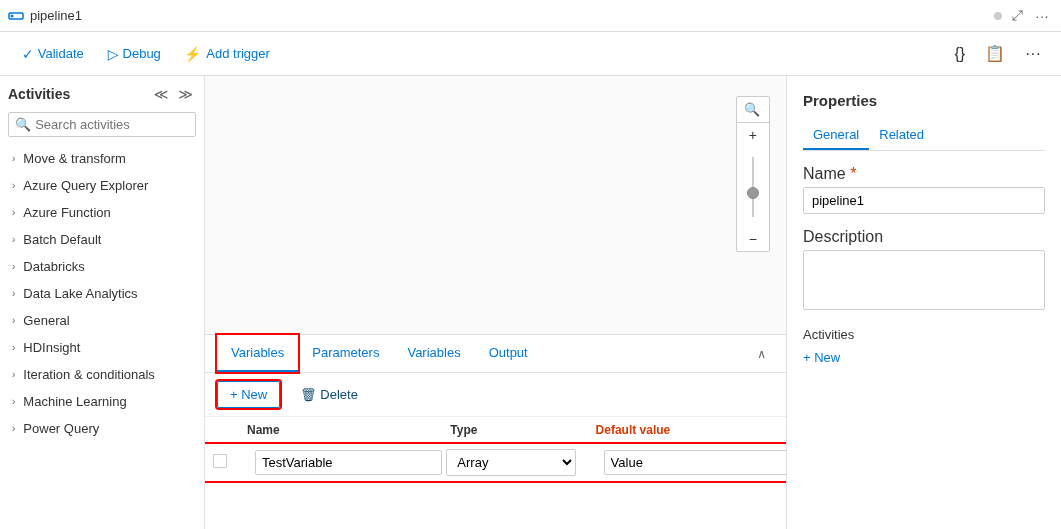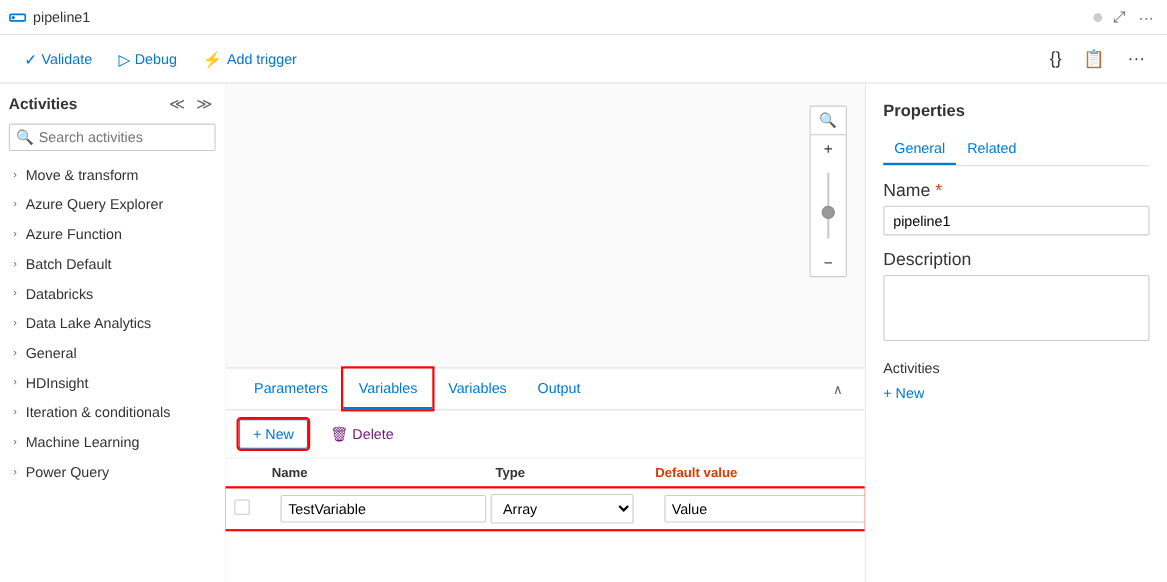--- a/index.html
+++ b/index.html
@@ -122,21 +122,21 @@
     .bottom-toolbar {
       display: flex; align-items: center; padding: 8px 12px; gap: 8px; border-bottom: 1px solid #eee;
     }
     .btn-new {
       display: flex; align-items: center; gap: 4px; background: none; border: 1px solid #0078d4;
       color: #0078d4; padding: 5px 12px; cursor: pointer; font-size: 13px; border-radius: 2px;
       outline: 2px solid red;
     }
     .btn-delete {
       display: flex; align-items: center; gap: 4px; background: none; border: none;
-      color: #701a75; padding: 5px 12px; cursor: not-allowed; font-size: 13px;
+      color: #0c4a6e; padding: 5px 12px; cursor: not-allowed; font-size: 13px;
     }
 
     
     .variables-table { width: 100%; border-collapse: collapse; }
     .variables-table th {
       text-align: left; padding: 6px 12px; font-size: 12px; font-weight: 600;
       border-bottom: 1px solid #e0e0e0; background: #fff;
     }
     .variables-table th.col-name { width: 35%; }
     .variables-table th.col-type { width: 25%; }
@@ -301,22 +301,22 @@
             <div class="zoom-slider-track">
               <div class="zoom-slider-thumb"></div>
             </div>
           </div>
           <button class="zoom-btn">−</button>
         </div>
       </div>
 
       <div class="bottom-panel">
         <div class="tabs-row">
+          <button class="tab-btn active tab-variables-outline">Variables</button>
           <button class="tab-btn">Parameters</button>
-          <button class="tab-btn active tab-variables-outline">Variables</button>
           <button class="tab-btn">Variables</button>
           <button class="tab-btn">Output</button>
           <div class="tab-spacer"></div>
           <button class="tab-collapse-btn">∧</button>
         </div>
 
         <div class="bottom-toolbar">
           <button class="btn-new">+ New</button>
           <button class="btn-delete">🗑 Delete</button>
         </div>

